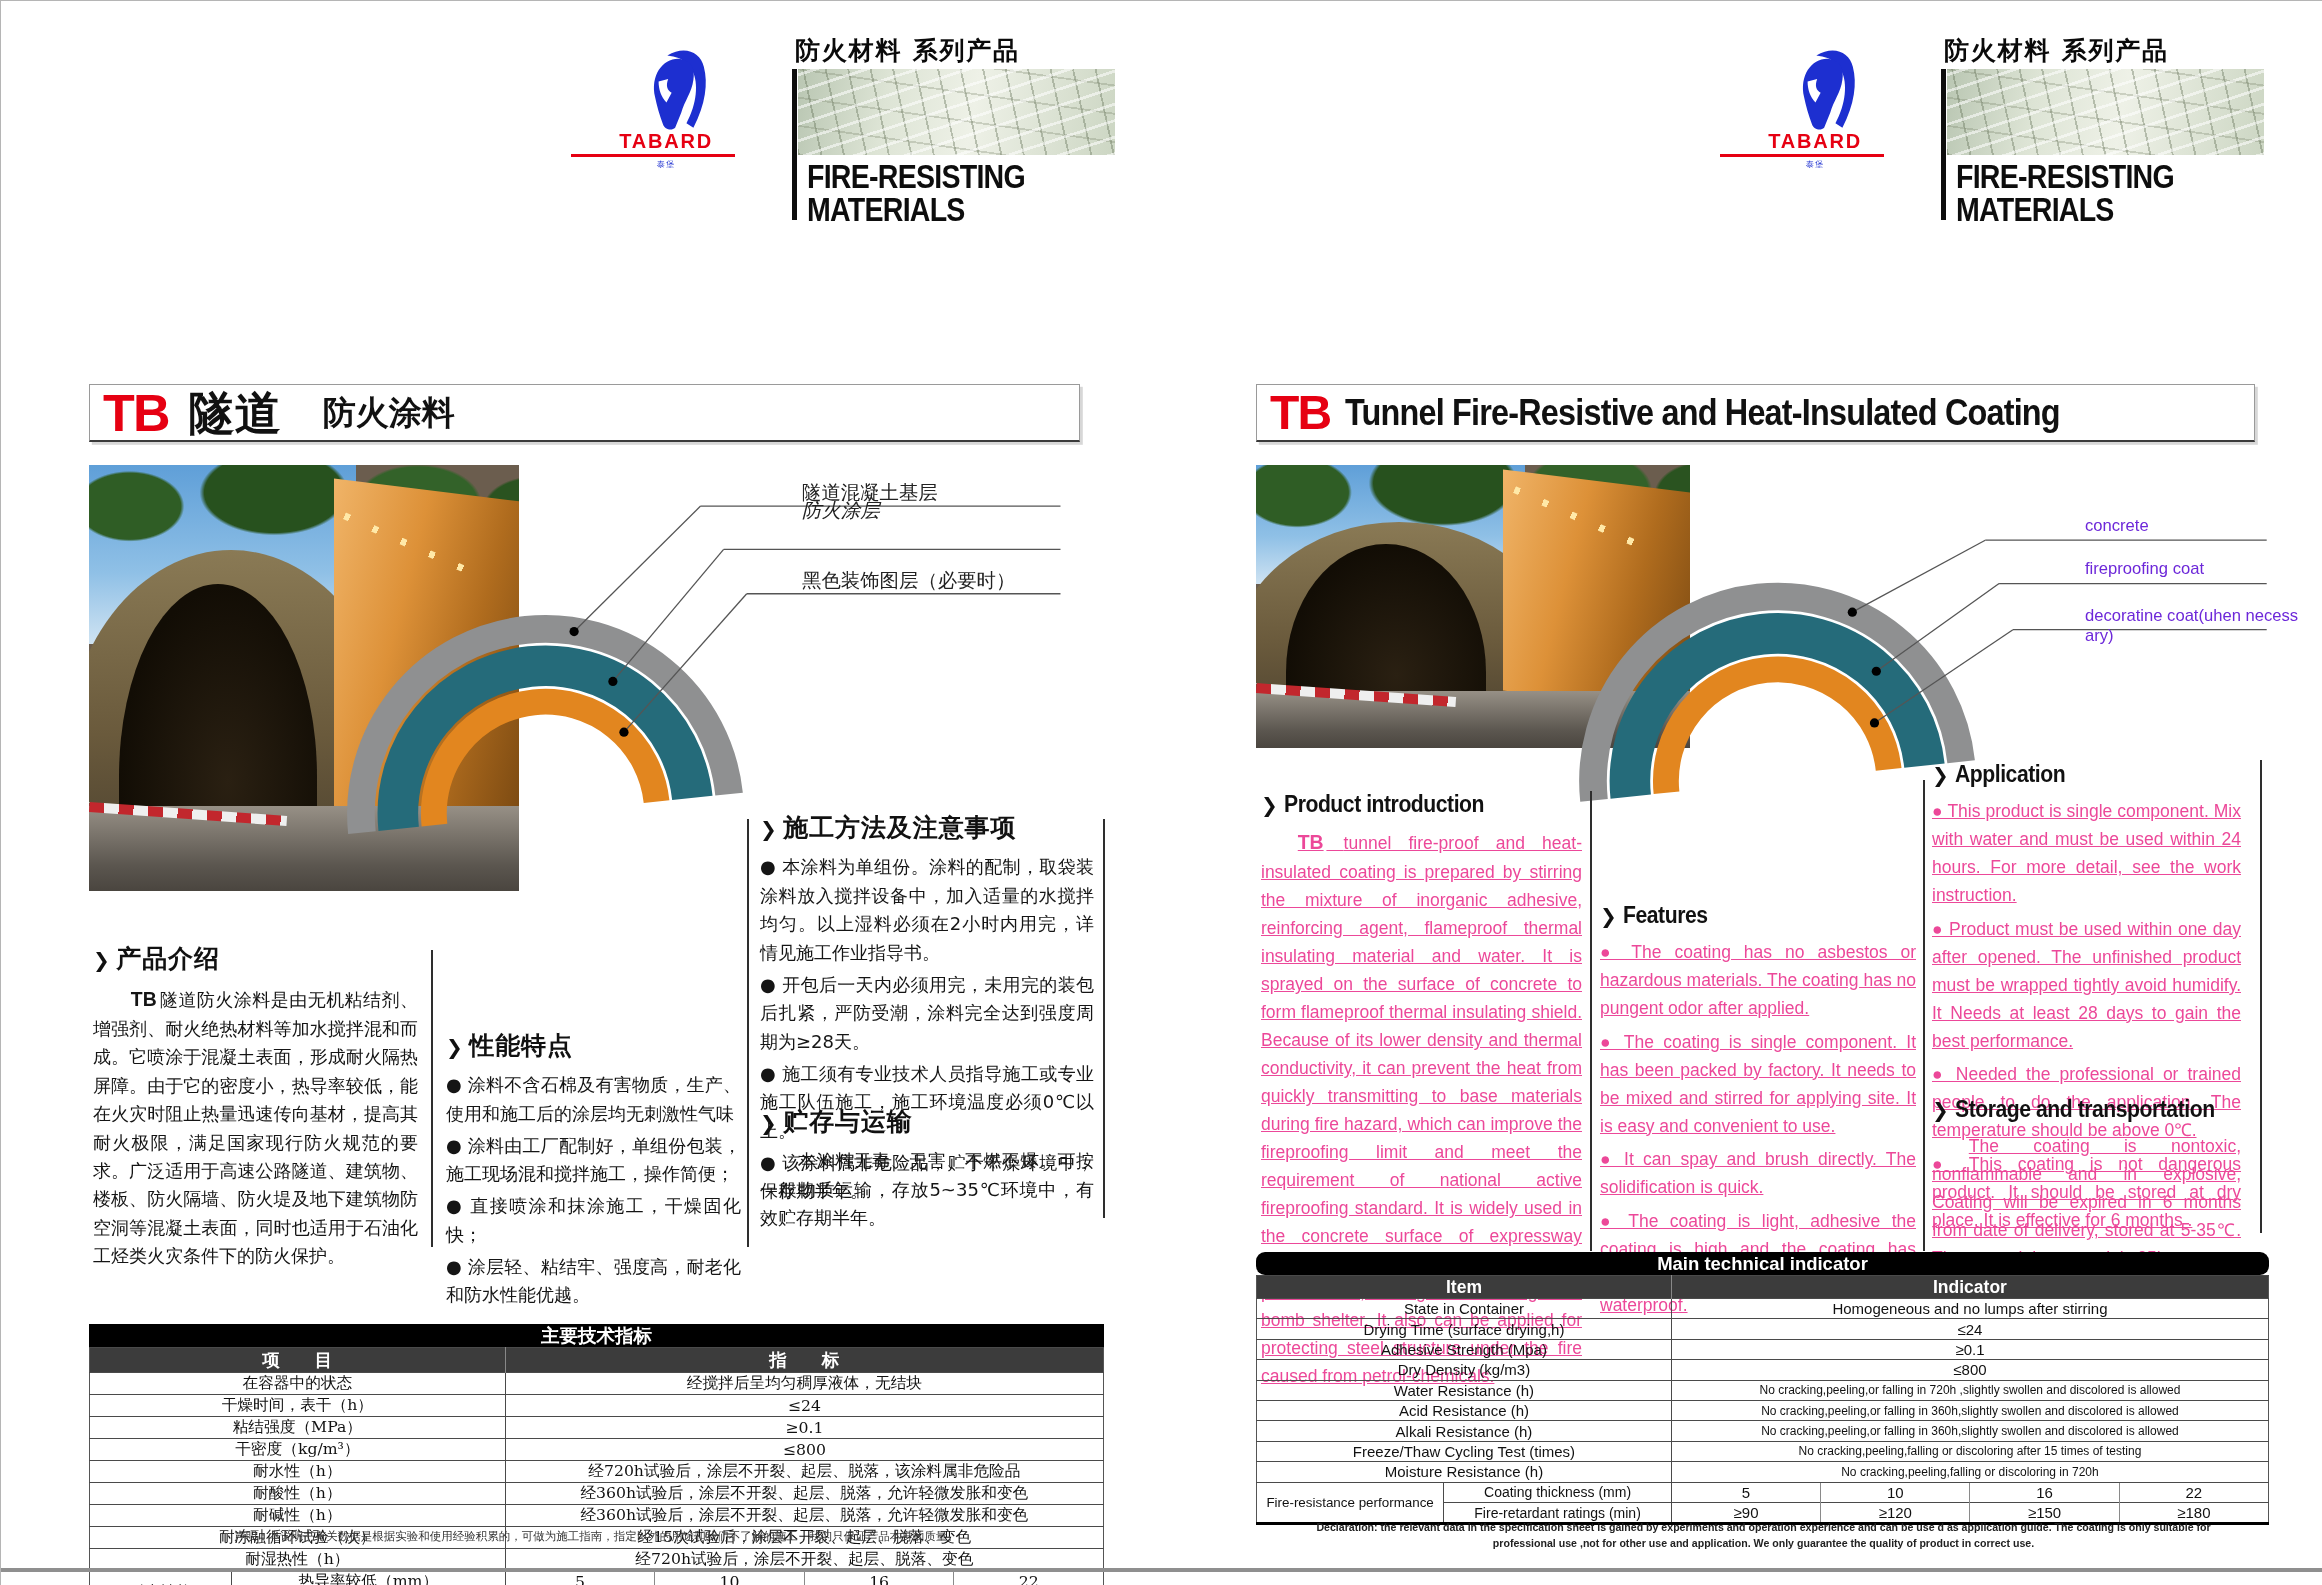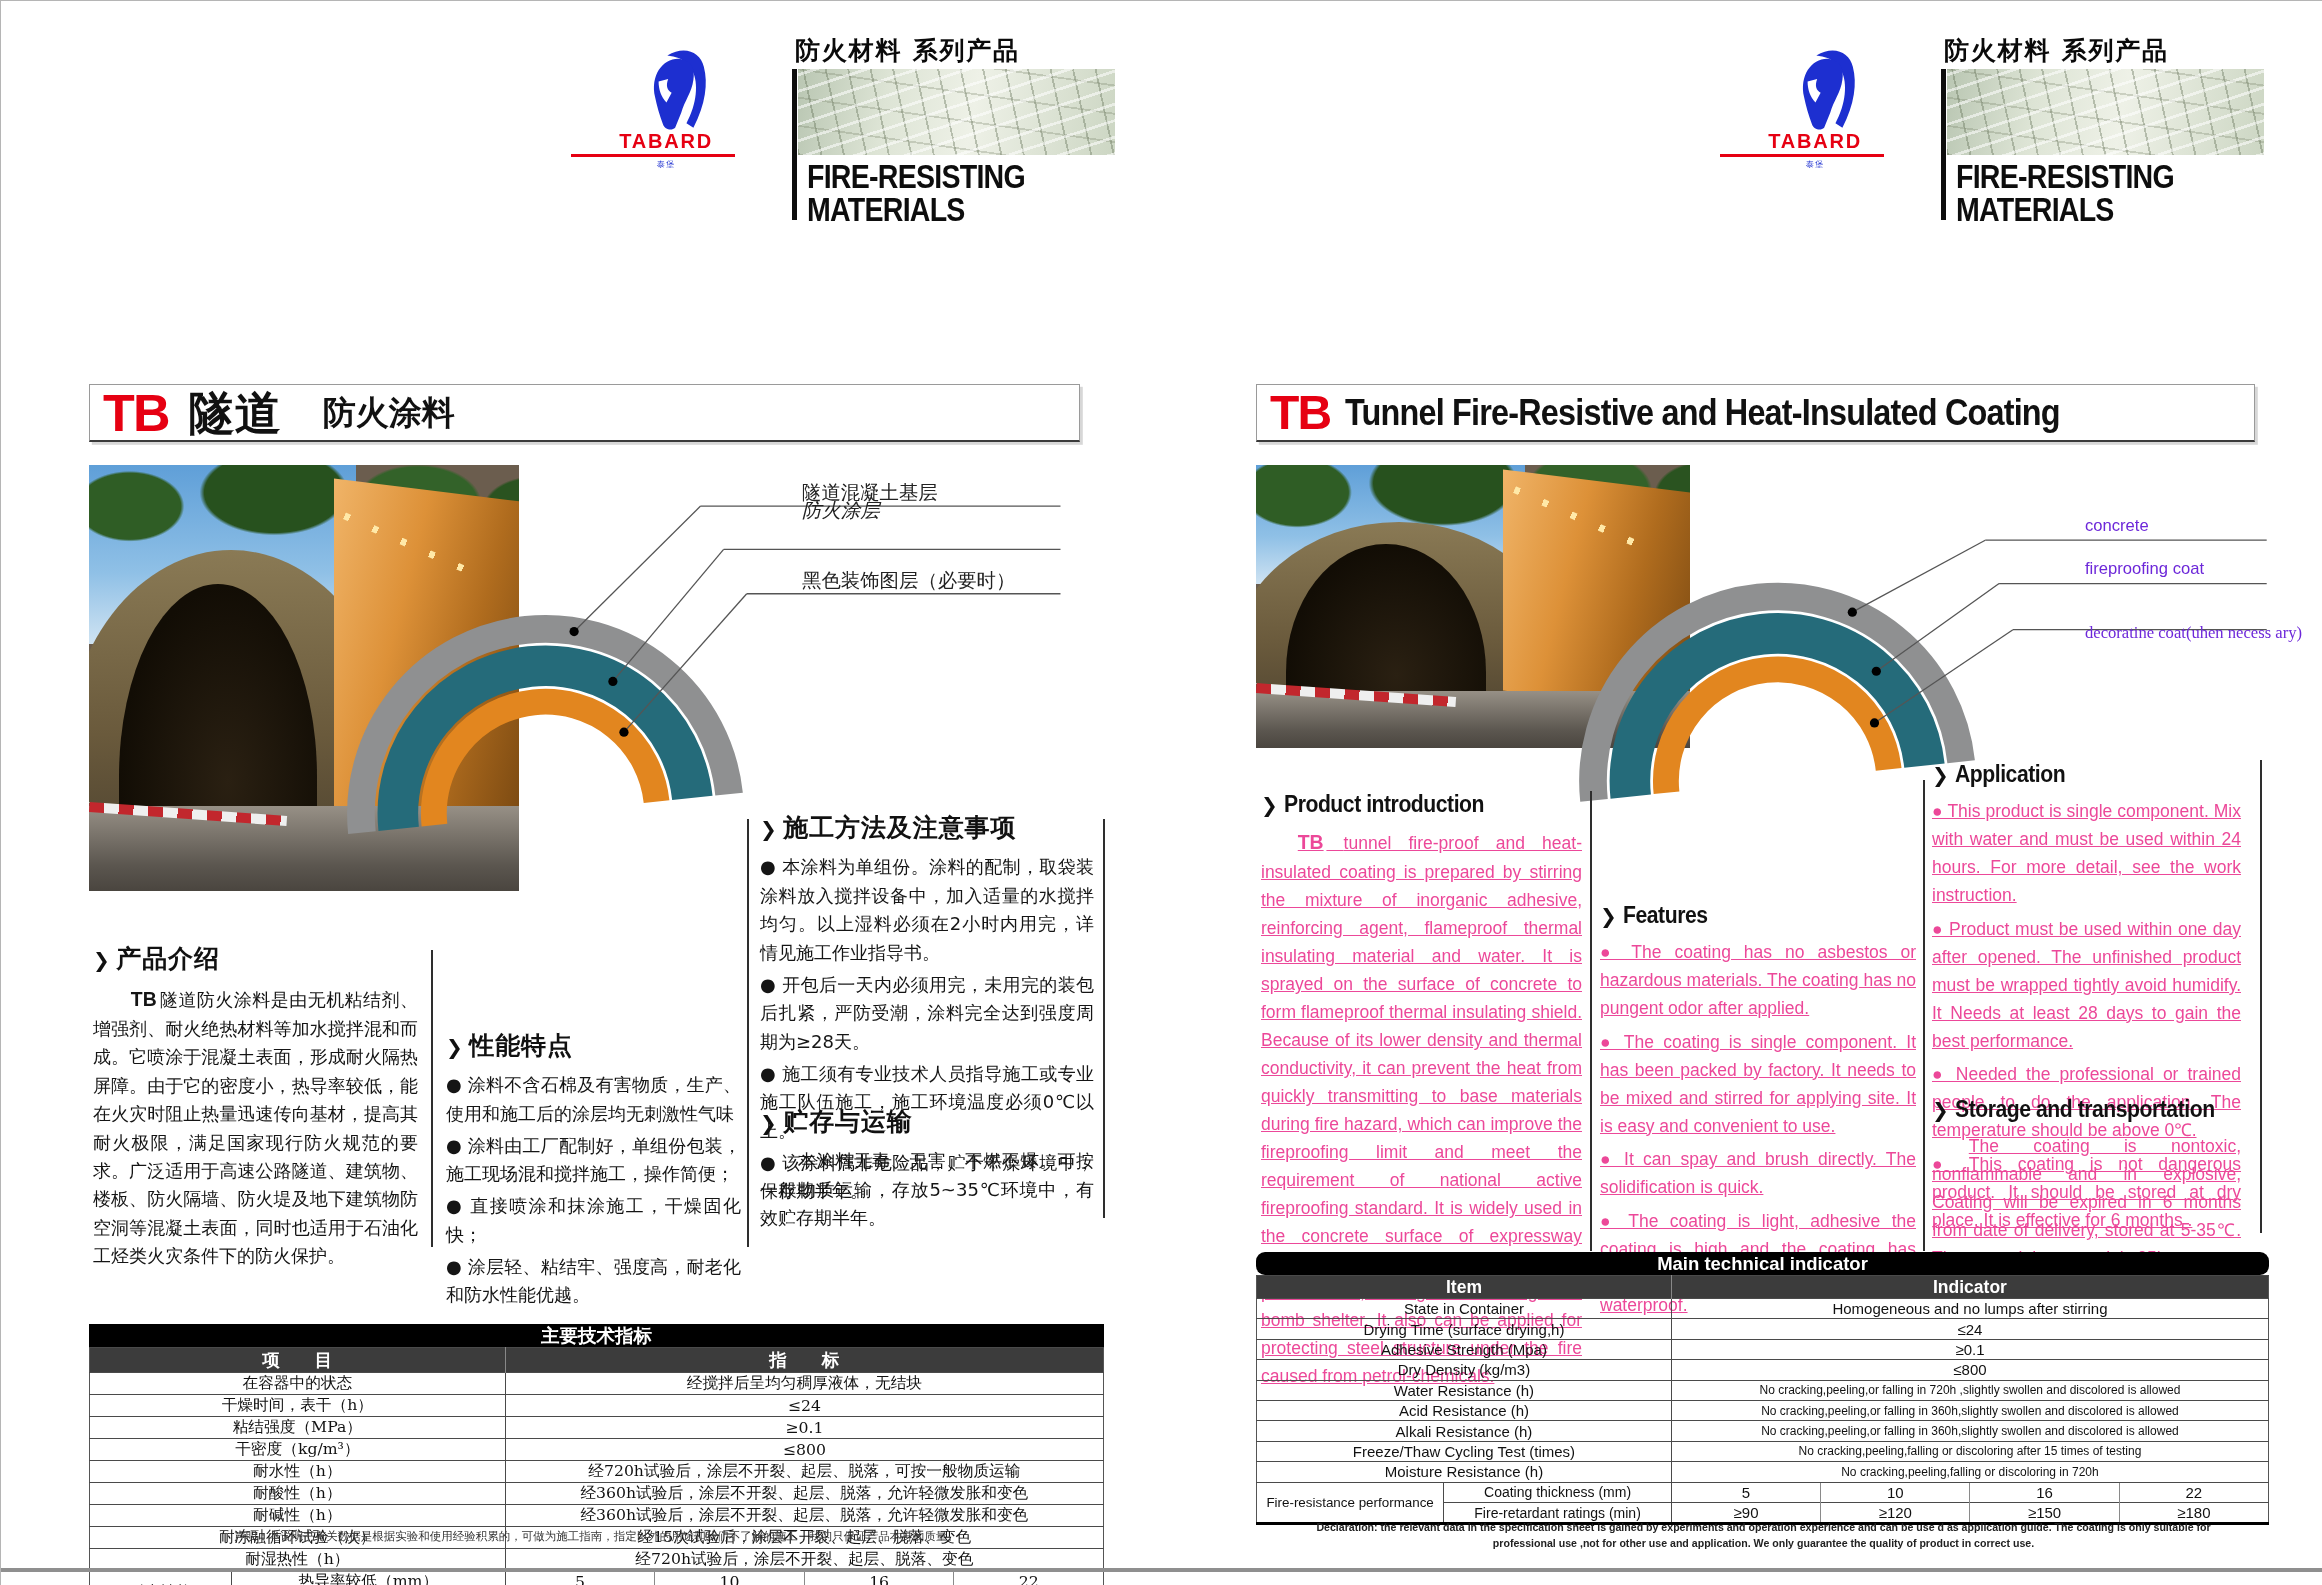--- a/index.html
+++ b/index.html
@@ -214,21 +214,21 @@
         <circle cx="2030" cy="782" r="5"></circle>
     </g>
   </svg>
 
   <div class="callout-zh" style="left:801px;top:478px;">隧道混凝土基层</div>
   <div class="callout-zh" style="left:801px;top:496px;font-style:italic;">防火涂层</div>
   <div class="callout-zh" style="left:801px;top:566px;">黑色装饰图层（必要时）</div>
 
   <div class="callout-en" style="left:2084px;top:515px;">concrete</div>
   <div class="callout-en" style="left:2084px;top:558px;">fireproofing coat</div>
-  <div class="callout-en" style="left:2084px;top:622px;font-family:Liberation Serif, serif;">decoratine coat(uhen necess ary)</div>
+  <div class="callout-en" style="left:2084px;top:605px;">decoratine coat(uhen necess ary)</div>
 
   <div class="sec" style="left:92px;top:941px;width:325px;">
     <div class="sec-head">
         <span class="arrow-ic">❯</span>
       <span class="head-zh">产品介绍</span>
       </div>
     <p class="body-zh indent"><b class="tb-lead">TB</b><span>隧道防火涂料是由无机粘结剂、增强剂、耐火绝热材料等加水搅拌混和而成。它喷涂于混凝土表面，形成耐火隔热屏障。由于它的密度小，热导率较低，能在火灾时阻止热量迅速传向基材，提高其耐火极限，满足国家现行防火规范的要求。广泛适用于高速公路隧道、建筑物、楼板、防火隔墙、防火堤及地下建筑物防空洞等混凝土表面，同时也适用于石油化工烃类火灾条件下的防火保护。</span></p>
   </div>
 
   <div class="sec" style="left:445px;top:1028px;width:295px;">
@@ -334,21 +334,21 @@
       <tr>
             <td colspan="2" class="it">粘结强度（MPa）</td>
             <td colspan="4">≥0.1</td>
           </tr>
       <tr>
             <td colspan="2" class="it">干密度（kg/m³）</td>
             <td colspan="4">≤800</td>
           </tr>
       <tr>
             <td colspan="2" class="it">耐水性（h）</td>
-            <td colspan="4">经720h试验后，涂层不开裂、起层、脱落，可按一般物质运输</td>
+            <td colspan="4">经720h试验后，涂层不开裂、起层、脱落，该涂料属非危险品</td>
           </tr>
       <tr>
             <td colspan="2" class="it">耐酸性（h）</td>
             <td colspan="4">经360h试验后，涂层不开裂、起层、脱落，允许轻微发胀和变色</td>
           </tr>
       <tr>
             <td colspan="2" class="it">耐碱性（h）</td>
             <td colspan="4">经360h试验后，涂层不开裂、起层、脱落，允许轻微发胀和变色</td>
           </tr>
       <tr>

